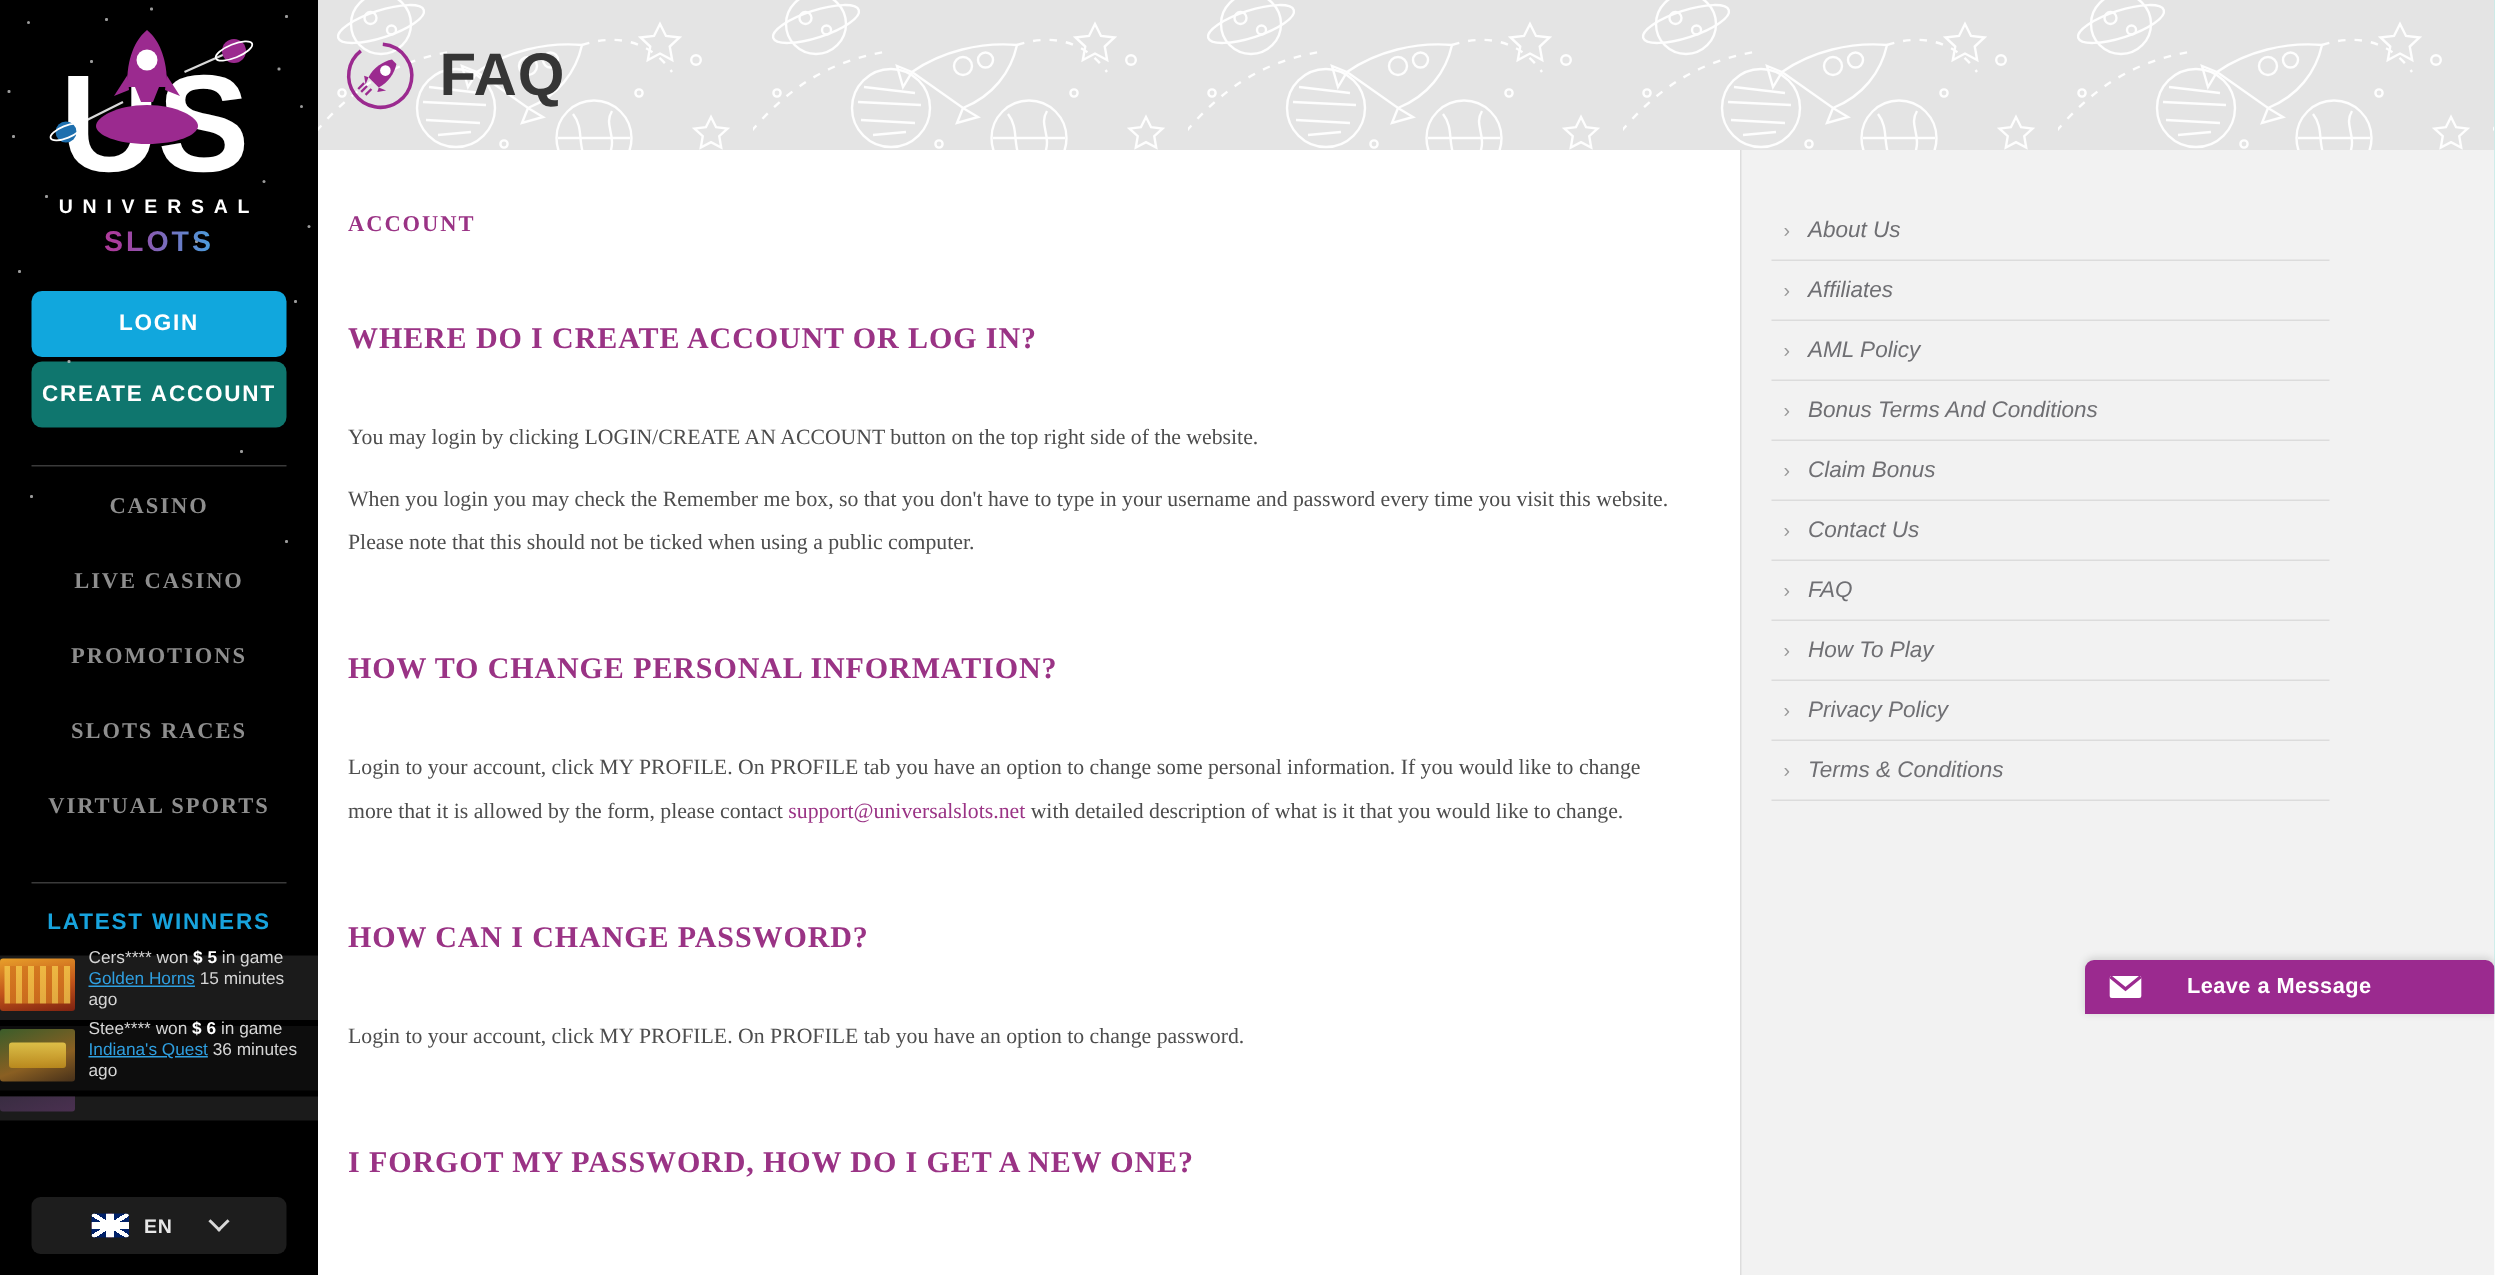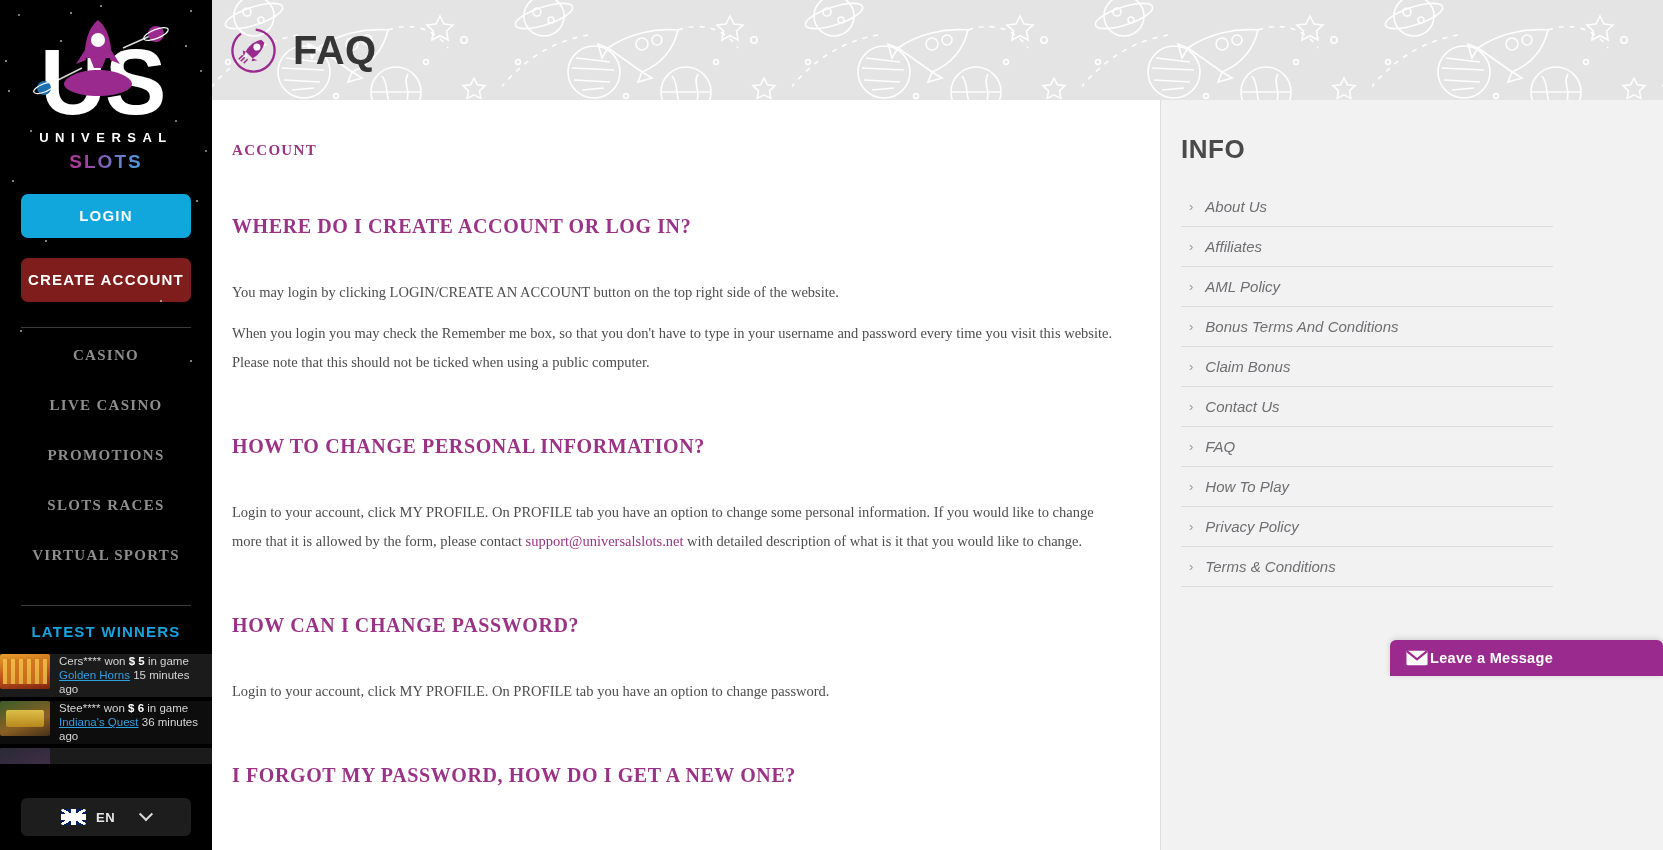--- a/index.html
+++ b/index.html
@@ -50,42 +50,42 @@
     display: block;
     width: 170px; margin: 0 auto 0;
     height: 44px; line-height: 44px;
     text-align: center;
     border-radius: 7px;
     font-size: 15px; font-weight: 700; letter-spacing: 1.2px;
     color: #fff; cursor: pointer; border: none;
     font-family: "Liberation Sans", sans-serif;
   }
   .btn-login { background: #11a7dd; margin-top: 16px; }
-  .btn-create { background: #7f1d1d; margin-top: 20px; }
+  .btn-create { background: #0f766e; margin-top: 3px; }
 
   .nav-divider {
     width: 170px; height: 1px; background: #3a3a3a;
     margin: 25px auto 0;
   }
   .nav { padding-top: 2px; }
   .nav-item {
     display: block; text-align: center;
     color: #8e8e8e; font-size: 15px; font-weight: 700;
     letter-spacing: 1.3px; padding: 17px 0 16px;
     text-decoration: none; cursor: pointer; font-family: Liberation Serif, serif;
   }
 
   .winners-title {
     text-align: center; color: #17a3dd;
     font-size: 15px; font-weight: 800; letter-spacing: 1.2px;
     padding: 17px 0 14px;
   }
   .winners-list { position: relative; }
   .winner {
-    display: flex; align-items: flex-start; gap: 9px;
+    display: flex; align-items: flex-end; gap: 9px;
     padding: 0 10px 6px 0;
     background: #1b1b1b;
     height: 43px; margin-bottom: 4px;
   }
   .winner:nth-child(even) { background: #0d0d0d; }
   .winner-thumb {
     width: 50px; height: 35px; flex: 0 0 50px;
     border-radius: 2px; overflow: hidden; position: relative;
   }
   .thumb-a { background: linear-gradient(170deg,#e8a02a,#c2541a 55%,#7e2211); }
@@ -203,21 +203,21 @@
   }
   .info-item:last-child { border-bottom: 1px solid #dcdcdc; }
   .info-caret { color: #9a9a9a; font-size: 13px; line-height: 1; }
   .info-label { color: #6f6f73; font-size: 15px; font-style: italic; }
 
   .chat-widget {
     position: absolute; right: 0; bottom: 0;
     width: 273px; height: 36px;
     background: #9b2a8f;
     border-radius: 6px 6px 0 0;
-    display: flex; align-items: center; gap: 2px;
+    display: flex; align-items: center; gap: 30px;
     padding-left: 16px;
     cursor: pointer;
     box-shadow: 0 -1px 6px rgba(0,0,0,.15);
   }
   .chat-icon { width: 22px; height: 16px; flex: 0 0 22px; }
   .chat-label { color: #ffffff; font-size: 14.5px; font-weight: 700; letter-spacing: .3px; }
 </style>
 </head>
 <body>
 
@@ -406,21 +406,20 @@
           <h2 class="q">HOW CAN I CHANGE PASSWORD?</h2>
           <p class="a">Login to your account, click MY PROFILE. On PROFILE tab you have an option to change password.</p>
         </div>
 
         <div class="block">
           <h2 class="q">I FORGOT MY PASSWORD, HOW DO I GET A NEW ONE?</h2>
         </div>
       </article>
 
       <aside class="info-panel">
-        <h2 class="info-title">INFO</h2>
         <ul class="info-list">
           <li class="info-item">
             <span class="info-caret">›</span>
             <span class="info-label">About Us</span>
           </li>
           <li class="info-item">
             <span class="info-caret">›</span>
             <span class="info-label">Affiliates</span>
           </li>
           <li class="info-item">

